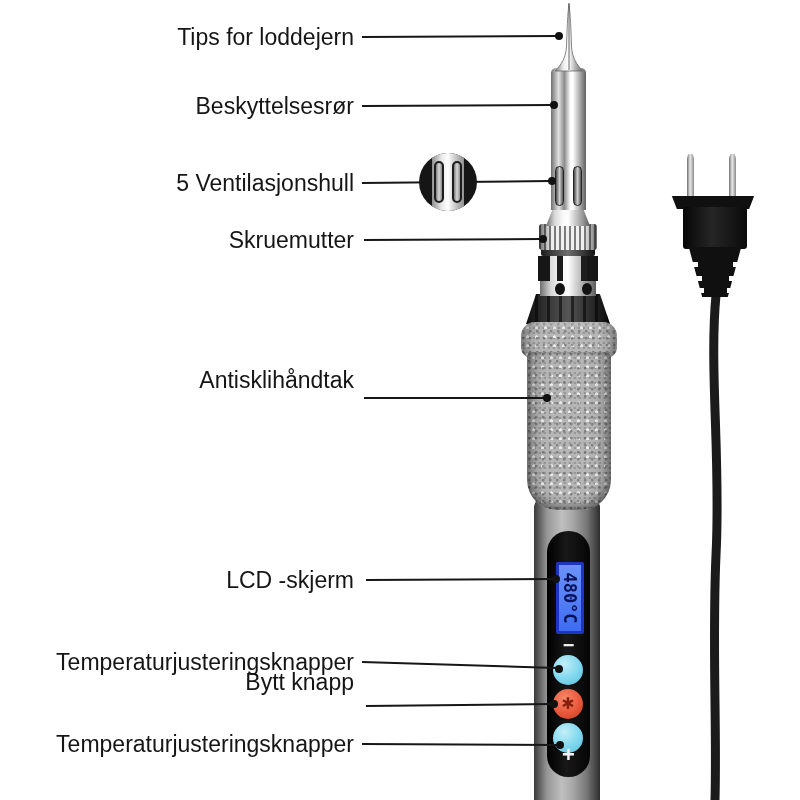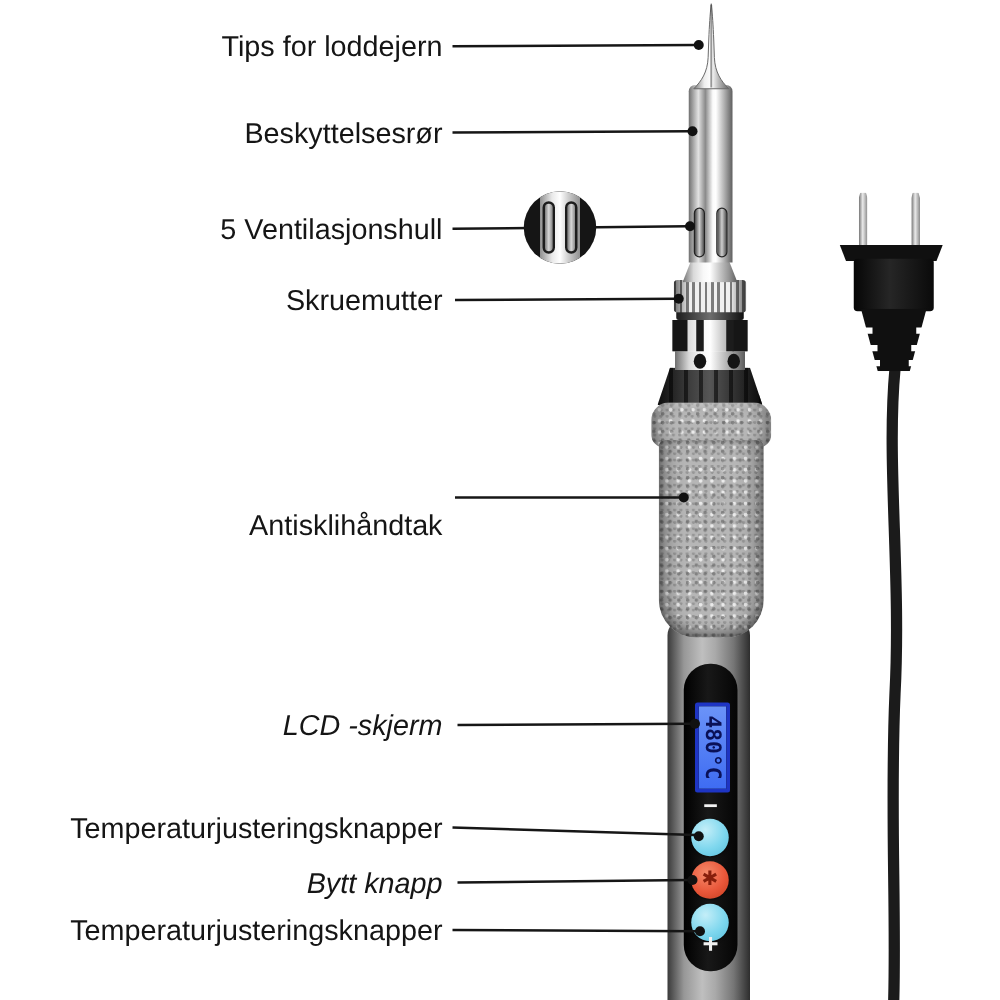--- a/index.html
+++ b/index.html
@@ -184,19 +184,19 @@
   <div class="abs mag">
     <div class="mag-band"></div>
     <div class="mag-slot" style="left:15px;"></div>
     <div class="mag-slot" style="left:33px;"></div>
   </div>
 
   <div class="label" style="top:106px;">Beskyttelsesrør</div>
   <div class="label" style="top:37px;">Tips for loddejern</div>
   <div class="label" style="top:183px;">5 Ventilasjonshull</div>
   <div class="label" style="top:240px;text-align:right;">Skruemutter</div>
-  <div class="label" style="top:420px;text-align:right;">Antisklihåndtak</div>
-  <div class="label" style="top:580px;font-style:italic;">LCD -skjerm</div>
+  <div class="label" style="top:380px;text-align:right;">Antisklihåndtak</div>
+  <div class="label" style="top:580px;">LCD -skjerm</div>
   <div class="label" style="top:662px;">Temperaturjusteringsknapper</div>
-  <div class="label" style="top:706px;font-style:italic;">Bytt knapp</div>
+  <div class="label" style="top:682px;">Bytt knapp</div>
   <div class="label" style="top:744px;">Temperaturjusteringsknapper</div>
 
 </div>
 
 </body></html>

